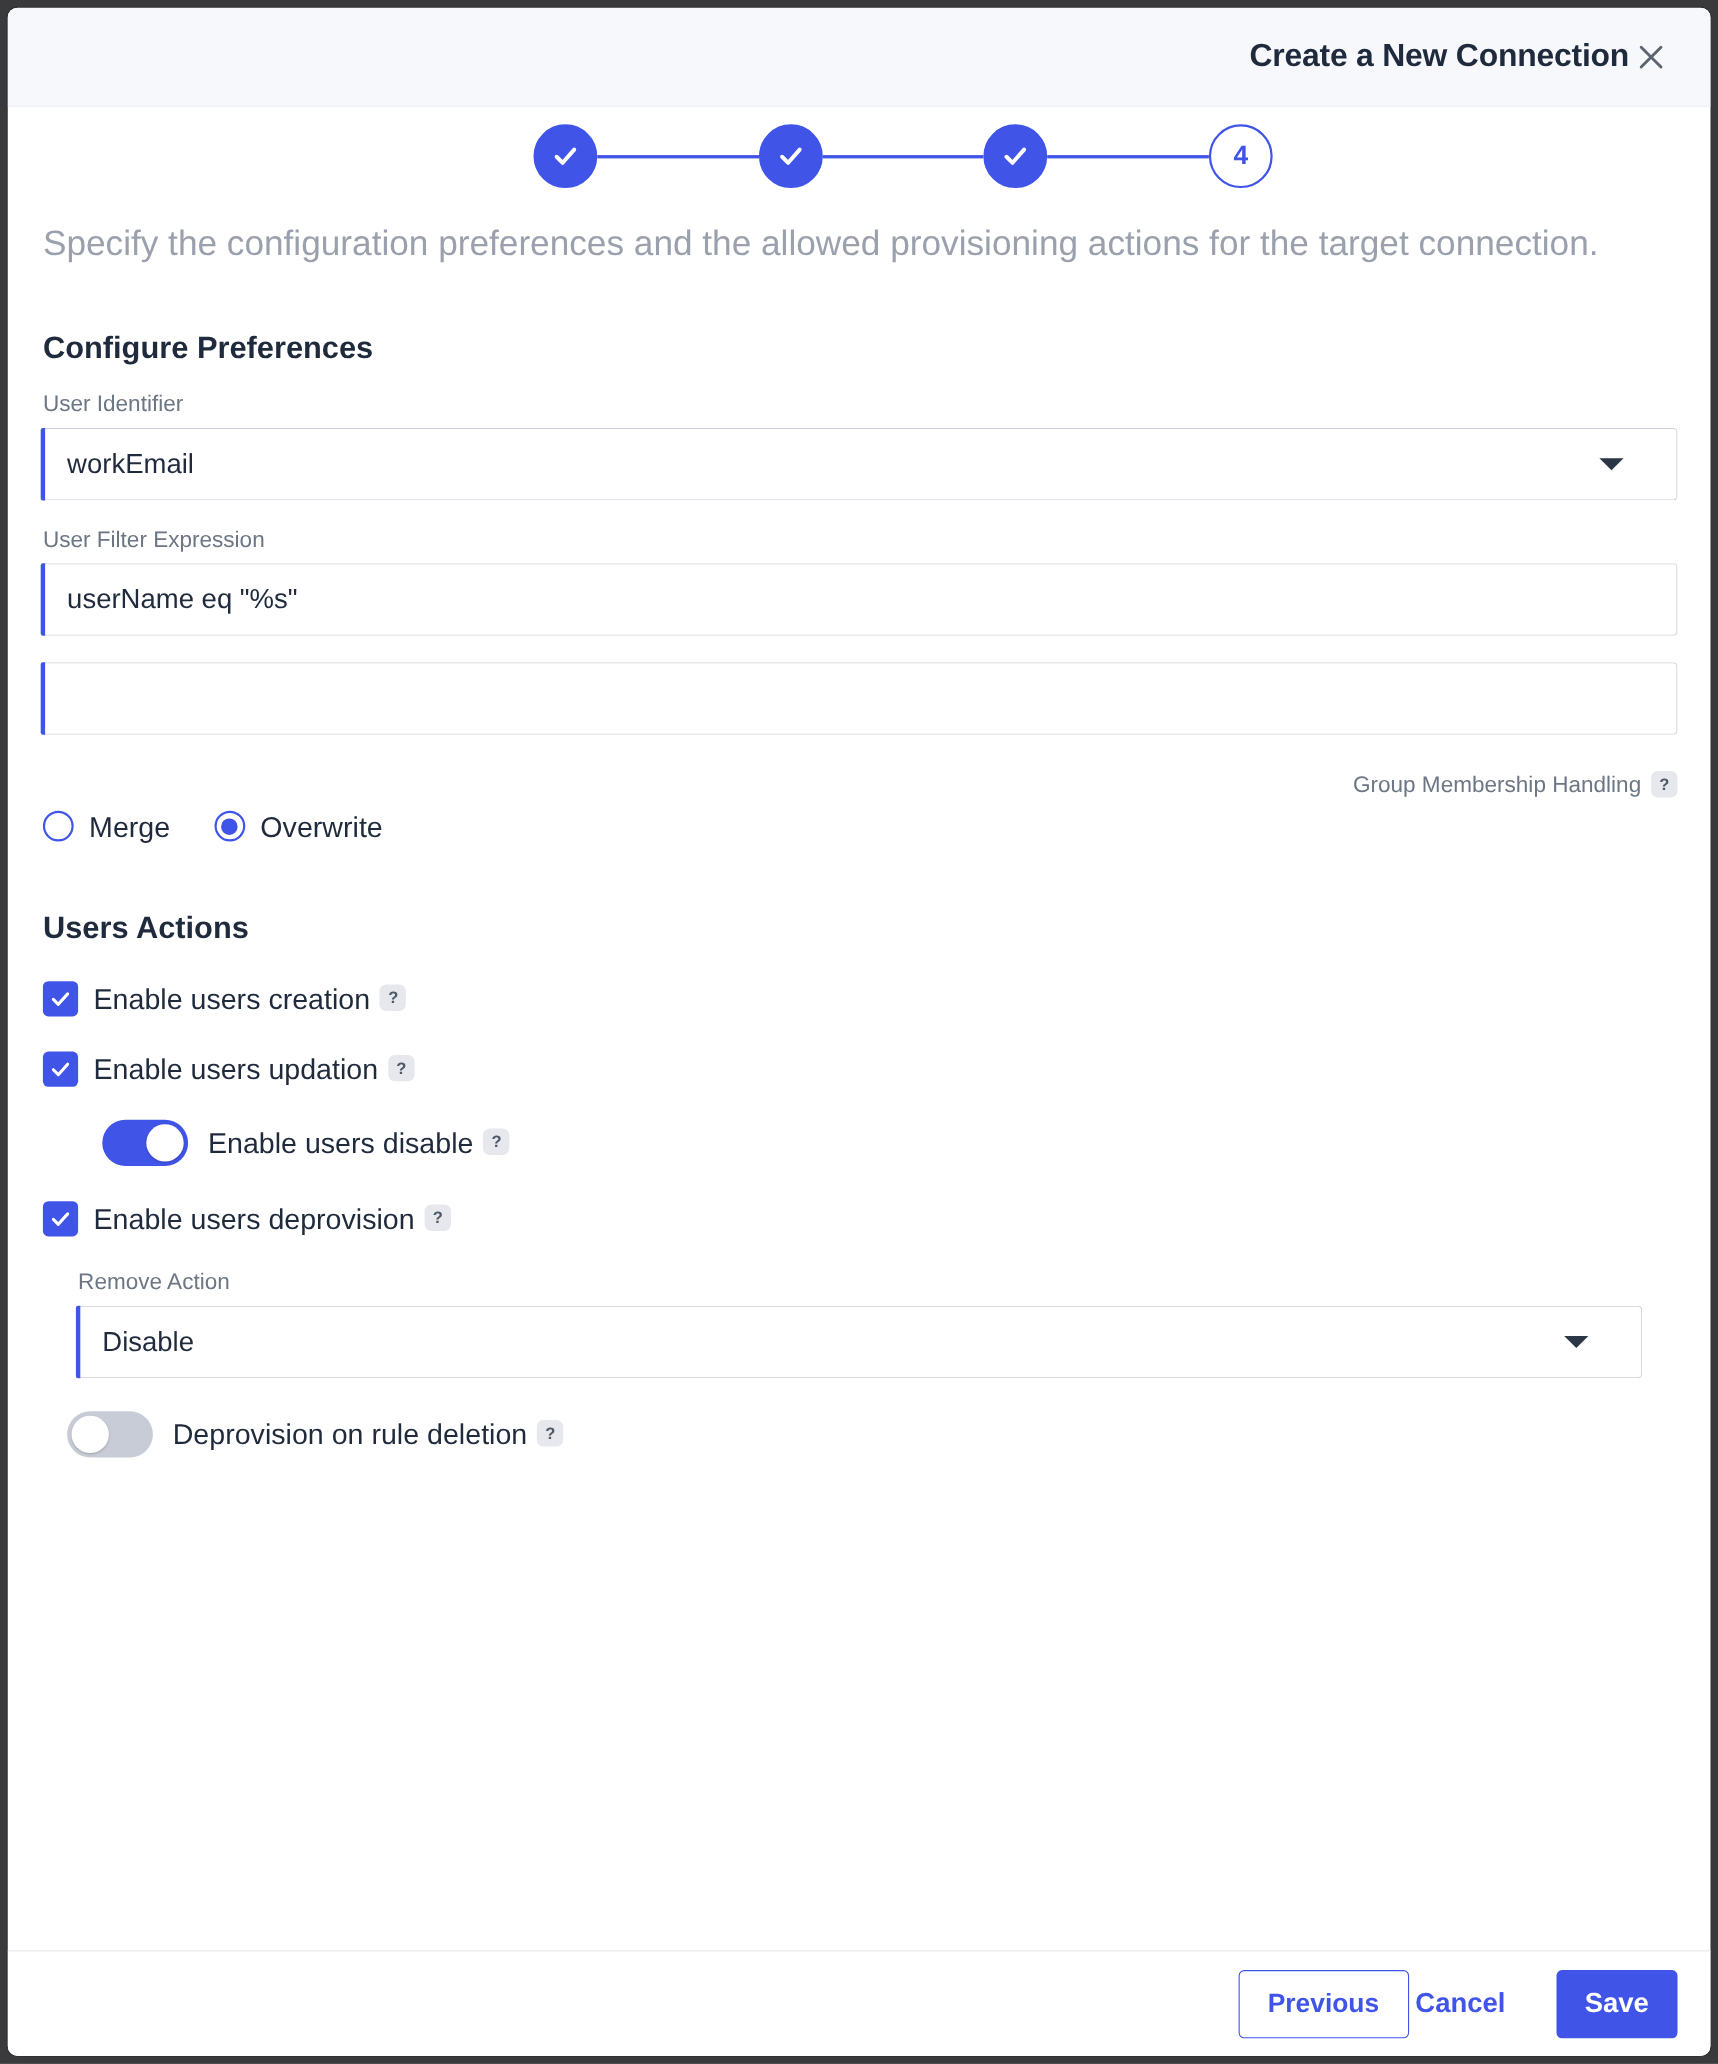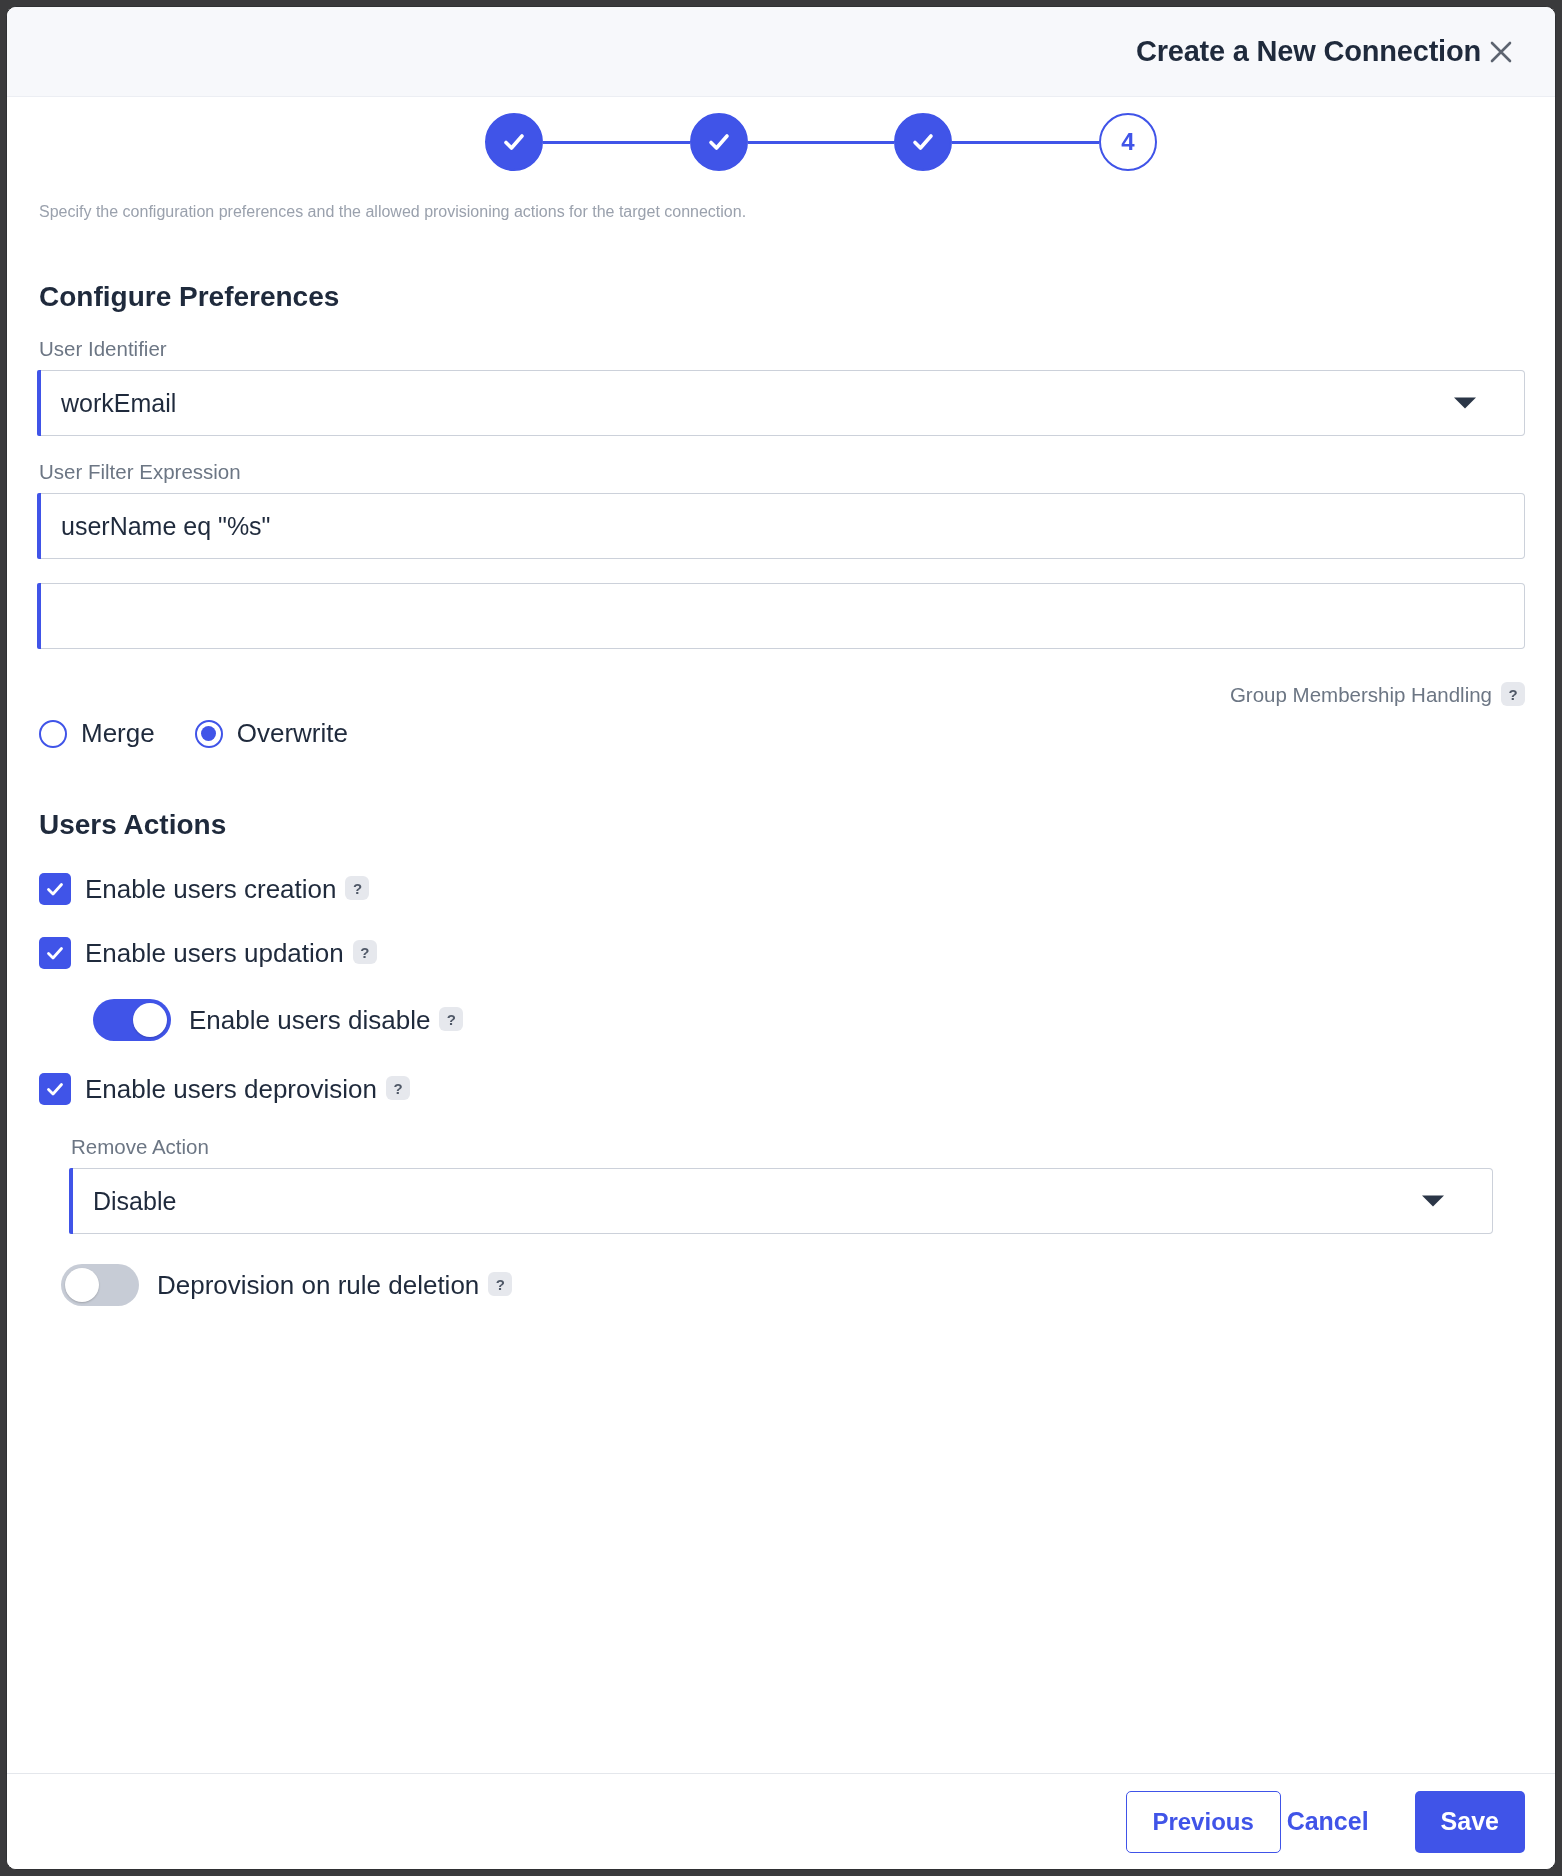--- a/index.html
+++ b/index.html
@@ -91,21 +91,21 @@
   }
   .check svg { display:block; }
 
   
   .modal-body {
     flex: 1 1 auto;
     padding: 0 30px 0 30px;
     overflow: hidden;
   }
   .subtitle {
-    font-size: 16px;
+    font-size: 32px;
     color: #9aa1ad;
     margin: 20px 0 0 2px;
     white-space: nowrap;
   }
   .section-title {
     font-size: 28px;
     font-weight: bold;
     color: #1f2a3c;
     margin-top: 60px;
     margin-left: 2px;
@@ -178,21 +178,21 @@
     display: flex;
     align-items: center;
     font-size: 20.5px;
     color: #6c7684;
     margin-top: 34px;
     margin-left: 2px;
     justify-content: flex-end;
   }
   .radio-row {
     display: flex;
-    align-items: center;
+    align-items: flex-start;
     margin-top: 11px;
     margin-left: 2px;
   }
   .radio {
     width: 28px; height: 28px;
     border-radius: 50%;
     border: 2.5px solid #4054e8;
     background: #fff;
     display: flex;
     align-items: center;

